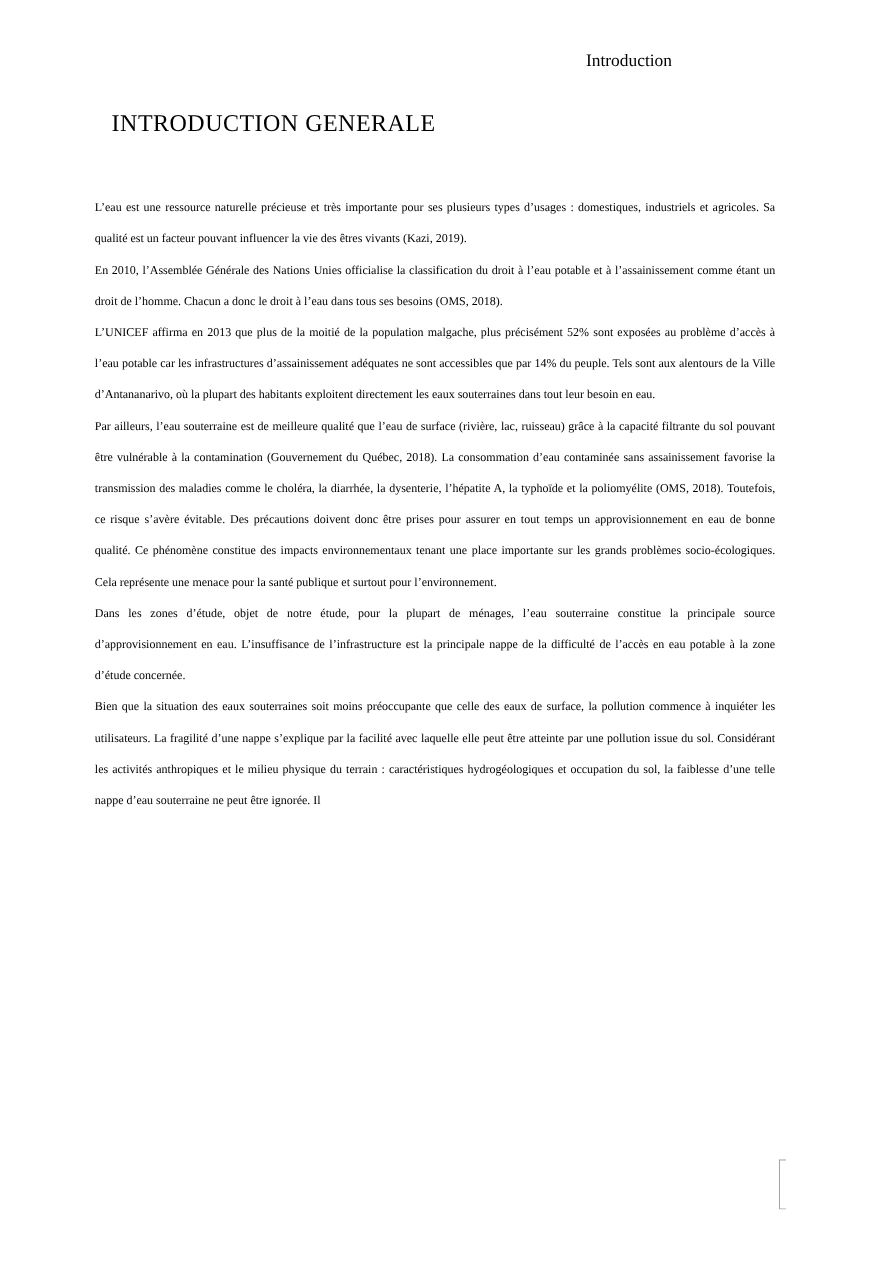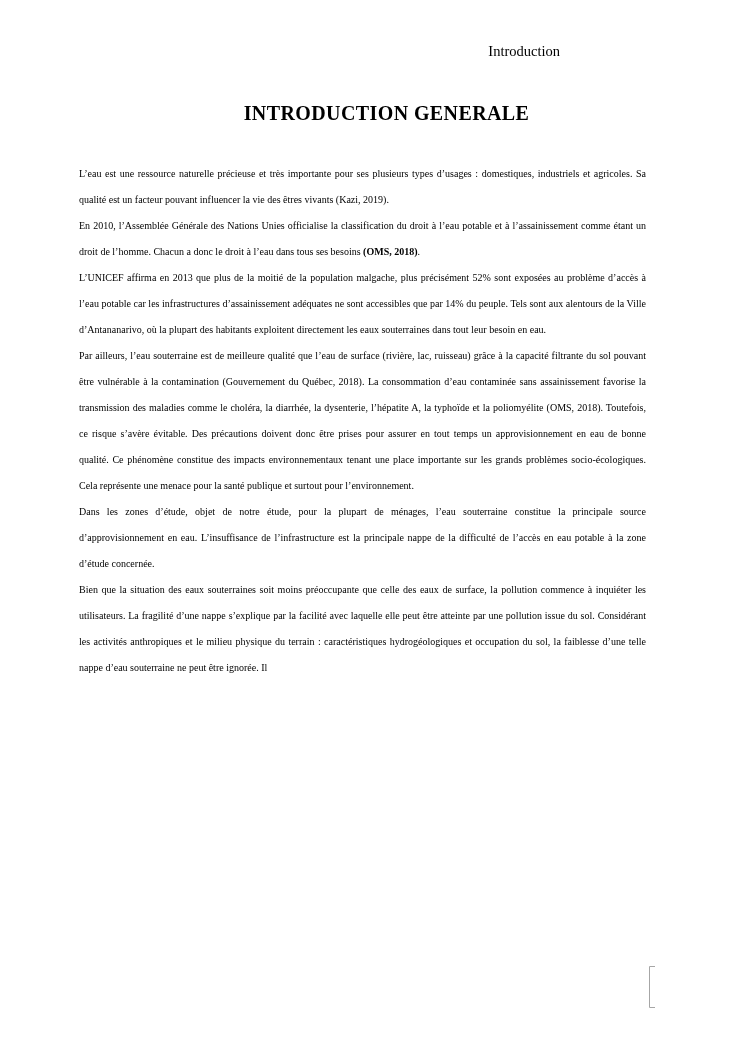--- a/index.html
+++ b/index.html
@@ -23,42 +23,41 @@
     right: 95px;
     text-align: right;
     font-size: 14.5px;
     line-height: 18px;
   }
   .doc-title {
     position: absolute;
     top: 86px;
     left: 89px;
     width: 567px;
-    margin: 14px;
-    text-align: center;
+    margin: 4px;
     font-size: 20px;
-    font-weight: 700;
+    font-weight: 400;
     letter-spacing: 0.4px;
     line-height: 26px;
   }
   .content {
     position: absolute;
     top: 161px;
     left: 79px;
     width: 567px;
     font-size: 10px;
     line-height: 26px;
     text-align: justify;
   }
   .content p {
     margin: 0;
     padding: 0;
   }
   .bold-cite {
-    font-weight: 700;
+    font-weight: 400;
   }
   .page-badge {
     position: absolute;
     left: 649px;
     top: 966px;
     width: 44px;
     height: 42px;
   }
   .page-badge svg {
     position: absolute;

